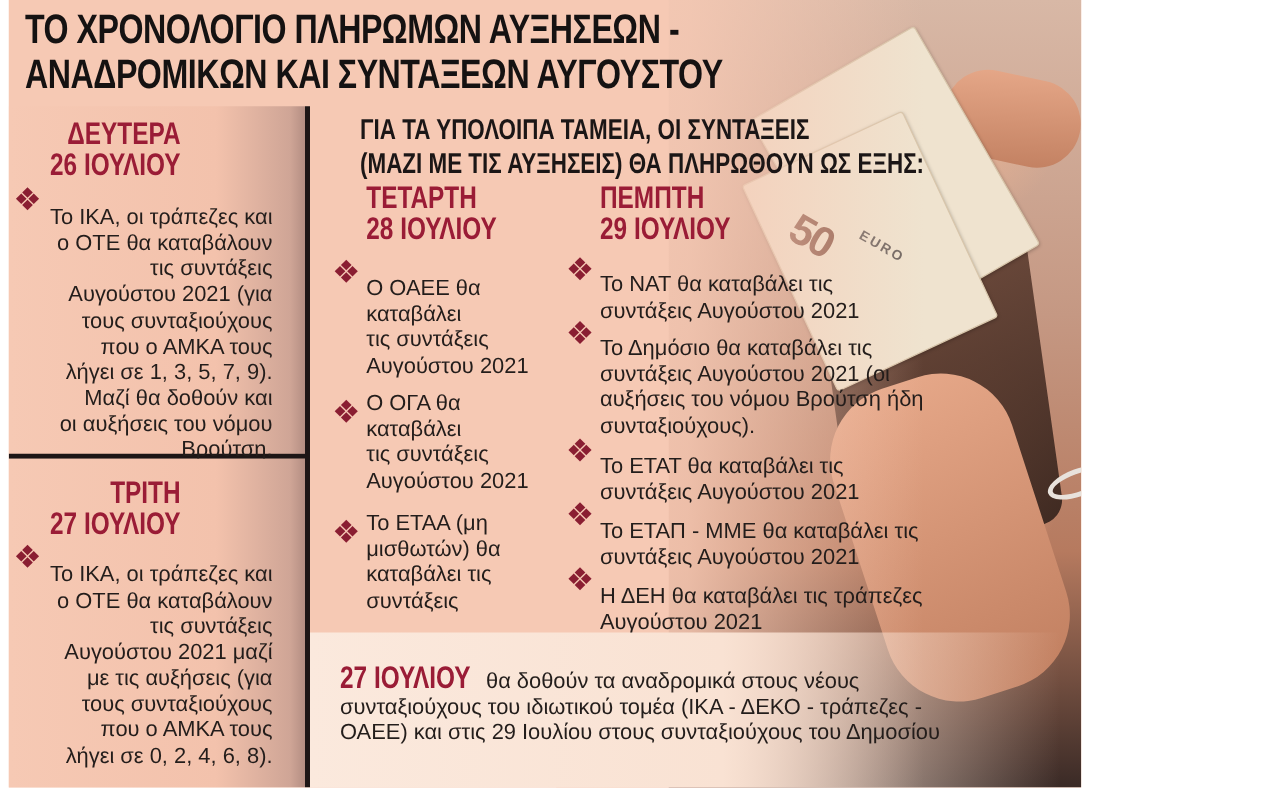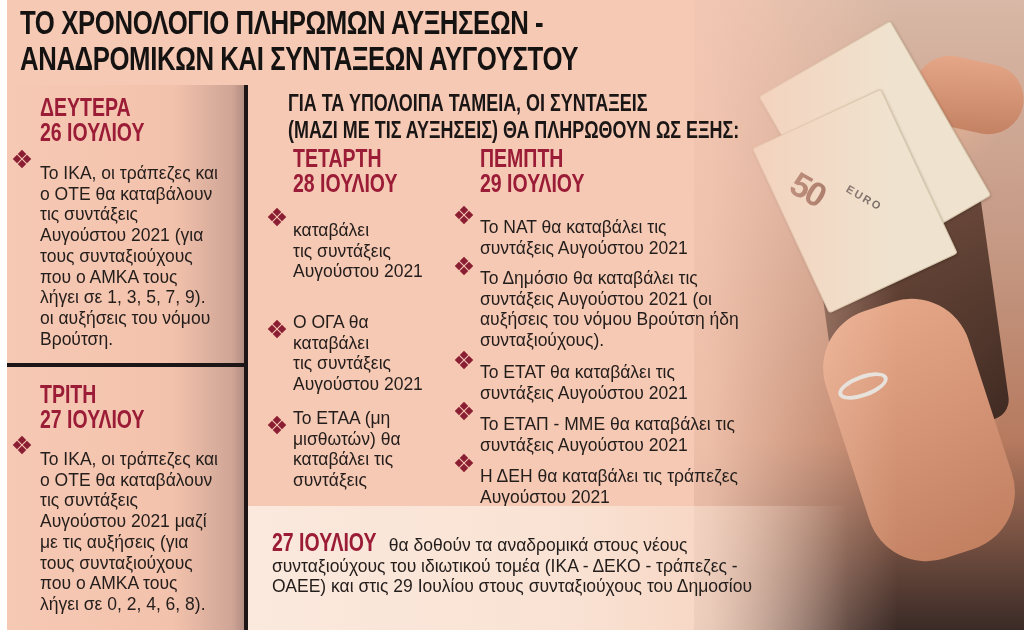--- a/index.html
+++ b/index.html
@@ -2,21 +2,21 @@
 <html><head>
 <meta charset="utf-8">
 <style>
   html, body { margin:0; padding:0; }
   body {
     width:1024px; height:636px; overflow:hidden; position:relative;
     background:#ffffff;
     font-family:"Liberation Sans", sans-serif;
   }
   .canvas {
-    position:absolute; left:7px; top:0; width:1017px; height:630px;
+    position:absolute; left:7px; top:0; width:858px; height:630px;
     background:#f6c9b4; overflow:hidden;
   }
   
   .photo {
     position:absolute; right:0; top:0; width:330px; height:630px;
     background:
       radial-gradient(ellipse 90px 140px at 250px 380px, #e0a283 0%, rgba(224,162,131,0) 70%),
       radial-gradient(ellipse 110px 80px at 230px 120px, #e6b192 0%, rgba(230,177,146,0) 70%),
       linear-gradient(180deg, #d8b8a6 0%, #c59883 40%, #b67a5f 70%, #3a2a26 100%);
   }
@@ -58,20 +58,21 @@
     white-space:nowrap;
   }
   
   .col-left {
     position:absolute; left:0; top:85px; width:237px; height:545px;
     border-right:4px solid #1d1616;
   }
   .day-box {
     position:absolute; left:0; width:237px;
     background:linear-gradient(90deg, #f6c9b4 0%, #f3c2ac 70%, #cfa596 95%, #b48e83 100%);
+    text-align:right;
   }
   .day-box.b1 { top:0; height:278px; border-bottom:4px solid #1d1616; }
   .day-box.b2 { top:282px; height:263px; }
   .day-head {
     position:absolute; left:33px;
     font-weight:bold; font-size:25px; line-height:25px; color:#9a1c36;
     transform:scaleX(0.78); transform-origin:left top; white-space:nowrap;
   }
   .body-text {
     position:absolute; font-size:17.5px; line-height:20.7px; color:#231d1b;margin-top:16px;
@@ -146,20 +147,21 @@
           <i></i>
         </div>
       <div class="body-text" style="left:33px;top:62px;">
         <div>Το ΙΚΑ, οι τράπεζες και</div>
         <div>ο ΟΤΕ θα καταβάλουν</div>
         <div>τις συντάξεις</div>
         <div>Αυγούστου 2021 (για</div>
         <div>τους συνταξιούχους</div>
         <div>που ο ΑΜΚΑ τους</div>
         <div>λήγει σε 1, 3, 5, 7, 9).</div>
+        <div>Μαζί θα δοθούν και</div>
         <div>οι αυξήσεις του νόμου</div>
         <div>Βρούτση.</div>
       </div>
     </div>
 
     <div class="day-box b2">
       <div class="day-head" style="top:15px;">
         <div>ΤΡΙΤΗ</div>
         <div>27 ΙΟΥΛΙΟΥ</div>
       </div>
@@ -192,20 +194,21 @@
     <div>28 ΙΟΥΛΙΟΥ</div>
   </div>
 
   <div class="bullet" style="left:262px;top:209px;">
       <i></i>
       <i></i>
       <i></i>
       <i></i>
     </div>
   <div class="body-text" style="left:286px;top:204px;">
+    <div>Ο ΟΑΕΕ θα</div>
     <div>καταβάλει</div>
     <div>τις συντάξεις</div>
     <div>Αυγούστου 2021</div>
   </div>
 
   <div class="bullet" style="left:262px;top:321px;">
       <i></i>
       <i></i>
       <i></i>
       <i></i>

